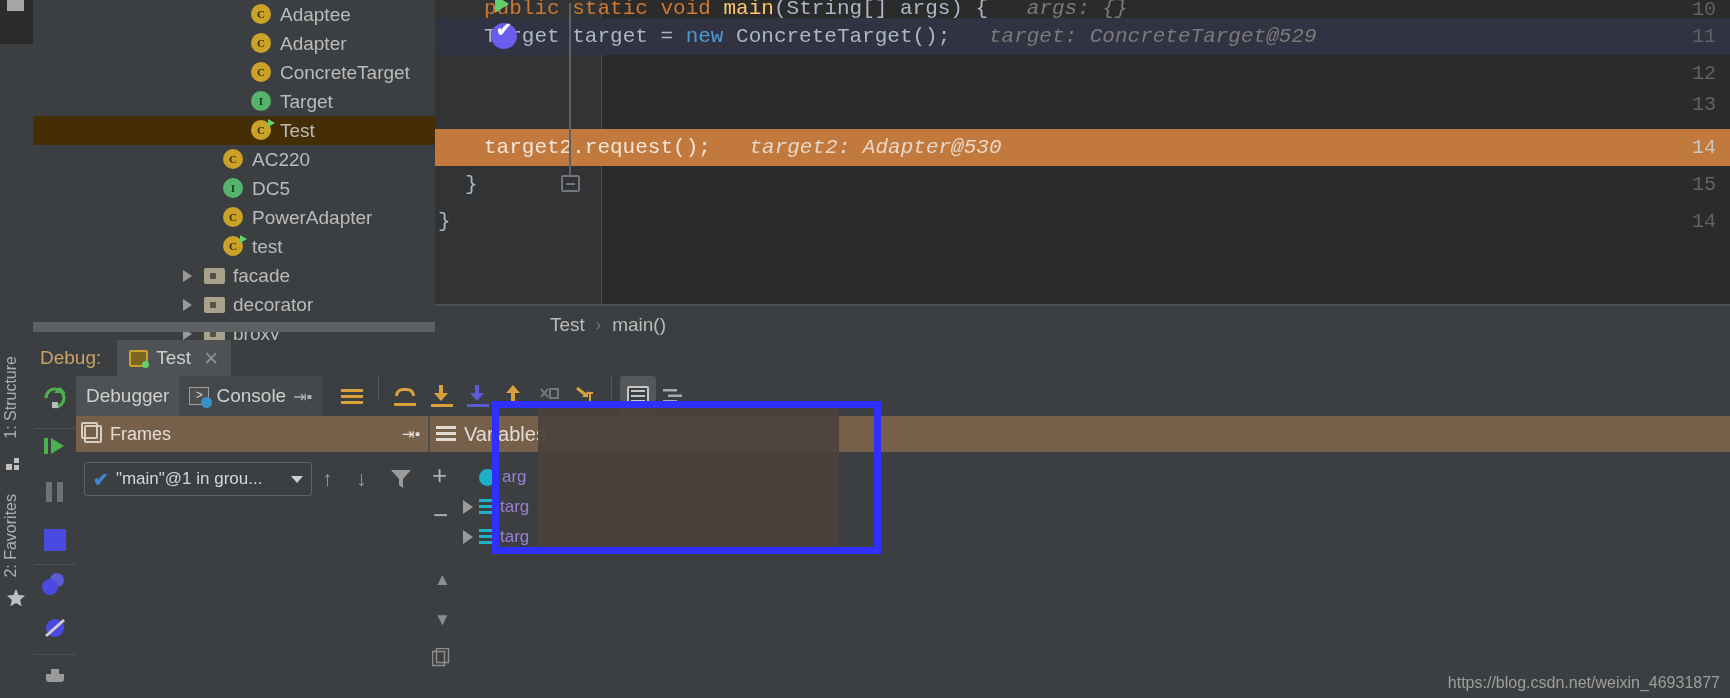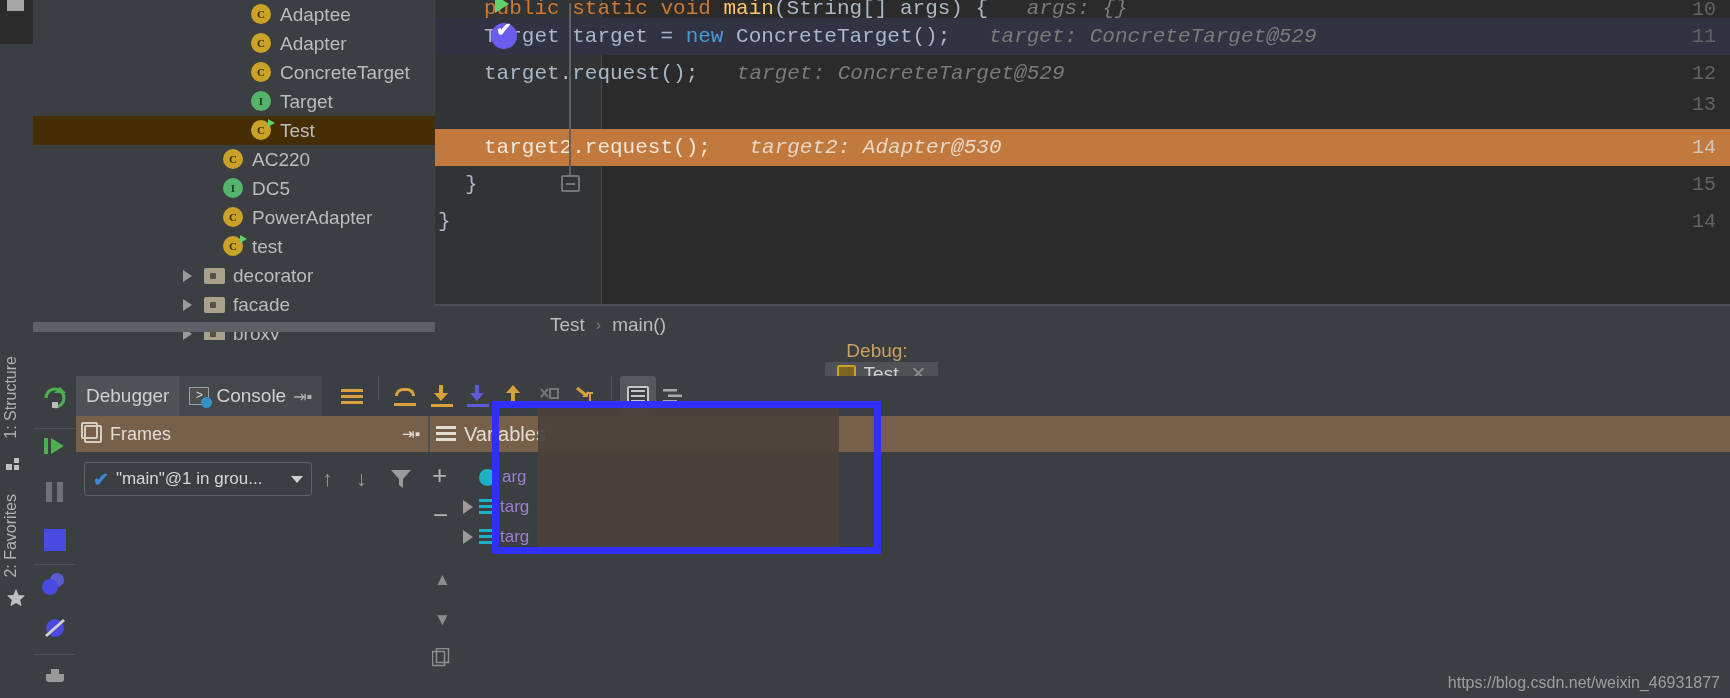--- a/index.html
+++ b/index.html
@@ -156,21 +156,21 @@
   }
   .vico { position: absolute; left: 6px; }
 
   
   .debug-panel {
     left: 33px; top: 340px; width: 1697px; height: 358px;
     background: #3c3f41;
   }
   .debug-header {
     position: absolute; left: 0; top: 0; width: 100%; height: 36px;
-    background: #3c3f41; display: flex; align-items: center; flex-direction: column;
+    background: #3c3f41; display: flex; align-items: center;
   }
   .debug-title {
     font-size: 19px; color: #c8a165; padding-left: 7px; padding-right: 16px;
   }
   .debug-tab {
     height: 36px; display: flex; align-items: center; gap: 8px;
     padding: 0 12px; background: #4e5254; font-size: 19px; color: #cfcfcf;
   }
   .tab-ico {
     width: 19px; height: 17px; border: 2px solid #c9a227; background: #7a6620;
@@ -441,27 +441,27 @@
           <span class="ico">
             <span class="cls-ico">C</span>
             <span class="runmark"></span>
           </span>
           <span>test</span>
         </div>
         <div class="tree-row" style="top: 0px;">
           <span style="width: 150px; flex: 0 0 150px;"></span>
           <span class="arrow-r" style="margin-right: 12px;"></span>
           <span class="folder-ico" style="margin-right: 8px;"></span>
-          <span>decorator</span>
+          <span>facade</span>
         </div>
         <div class="tree-row" style="top: 0px;">
           <span style="width: 150px; flex: 0 0 150px;"></span>
           <span class="arrow-r" style="margin-right: 12px;"></span>
           <span class="folder-ico" style="margin-right: 8px;"></span>
-          <span>facade</span>
+          <span>decorator</span>
         </div>
         <div class="tree-row" style="top: 0px;">
           <span style="width: 150px; flex: 0 0 150px;"></span>
           <span class="arrow-r" style="margin-right: 12px;"></span>
           <span class="folder-ico" style="margin-right: 8px;"></span>
           <span>proxy</span>
         </div>
       </div>
   </div>
   <div class="abs tree-scroll"></div>
@@ -481,26 +481,20 @@
       </span>
     </div>
 
     <div class="code-line line-hl-blue" style="top:18px">
       <span class="txt">
         <span class="id">Target</span><span class="id"> target = </span><span class="kw-new">new</span><span class="id"> ConcreteTarget</span><span class="pu">();</span>
         <span class="hint">target:  ConcreteTarget@529</span>
       </span>
     </div>
 
-    <div class="code-line" style="top:55px">
-      <span class="txt">
-        <span class="id">target.request();</span>
-        <span class="hint">target:  ConcreteTarget@529</span>
-      </span>
-    </div>
 
 
     <div class="code-line line-hl-exec" style="top:129px">
       <span class="txt">
         <span style="color:#f3e6d8">target2.request();</span>
         <span class="hint">target2:  Adapter@530</span>
       </span>
     </div>
 
     <div class="code-line" style="top:166px">

